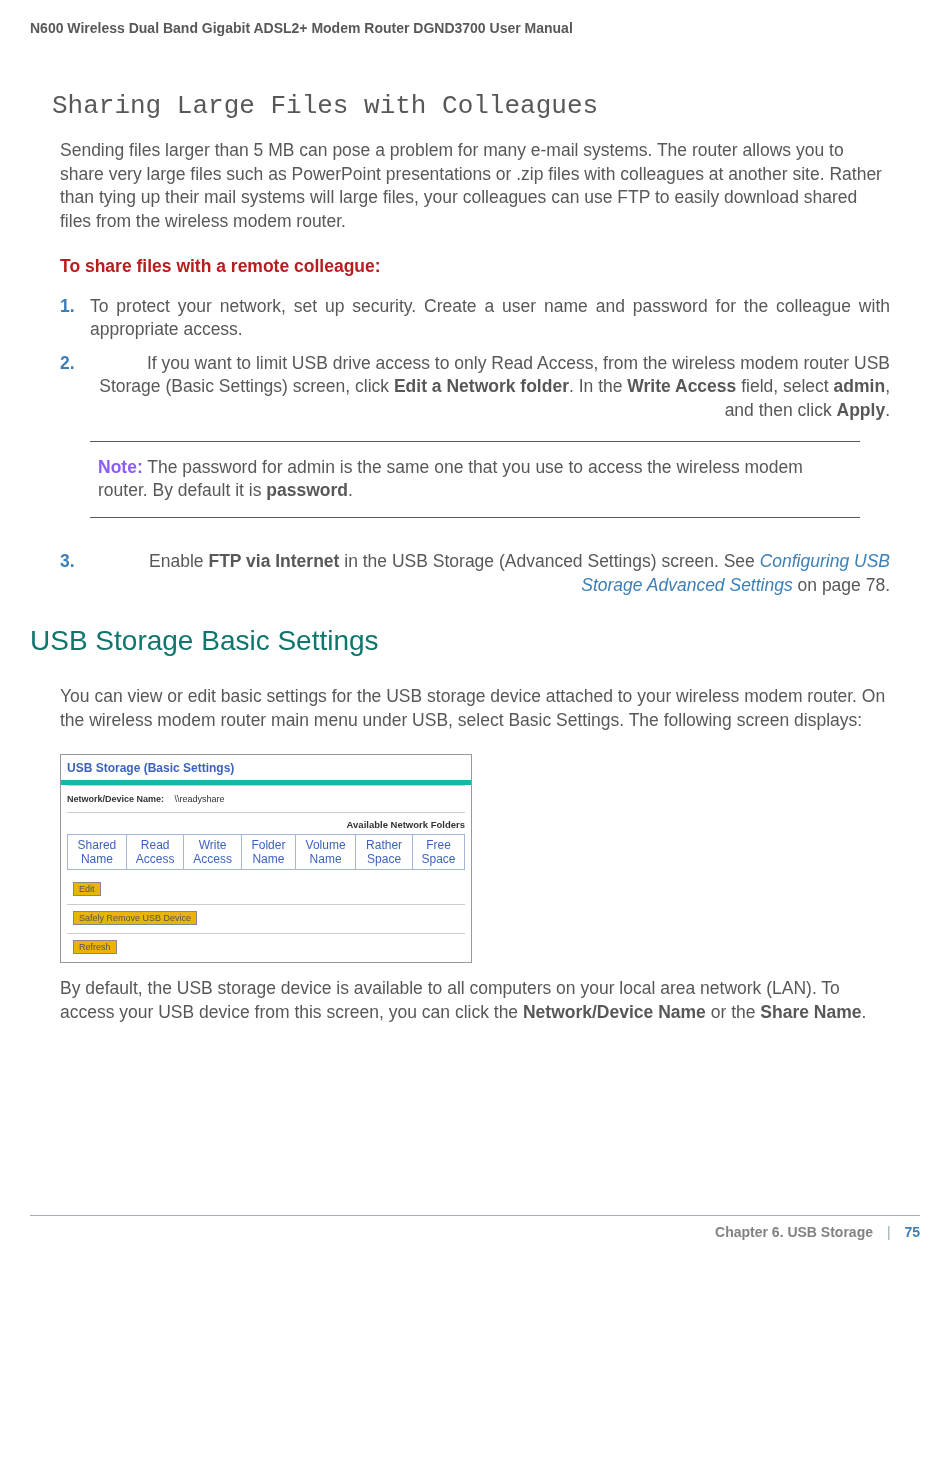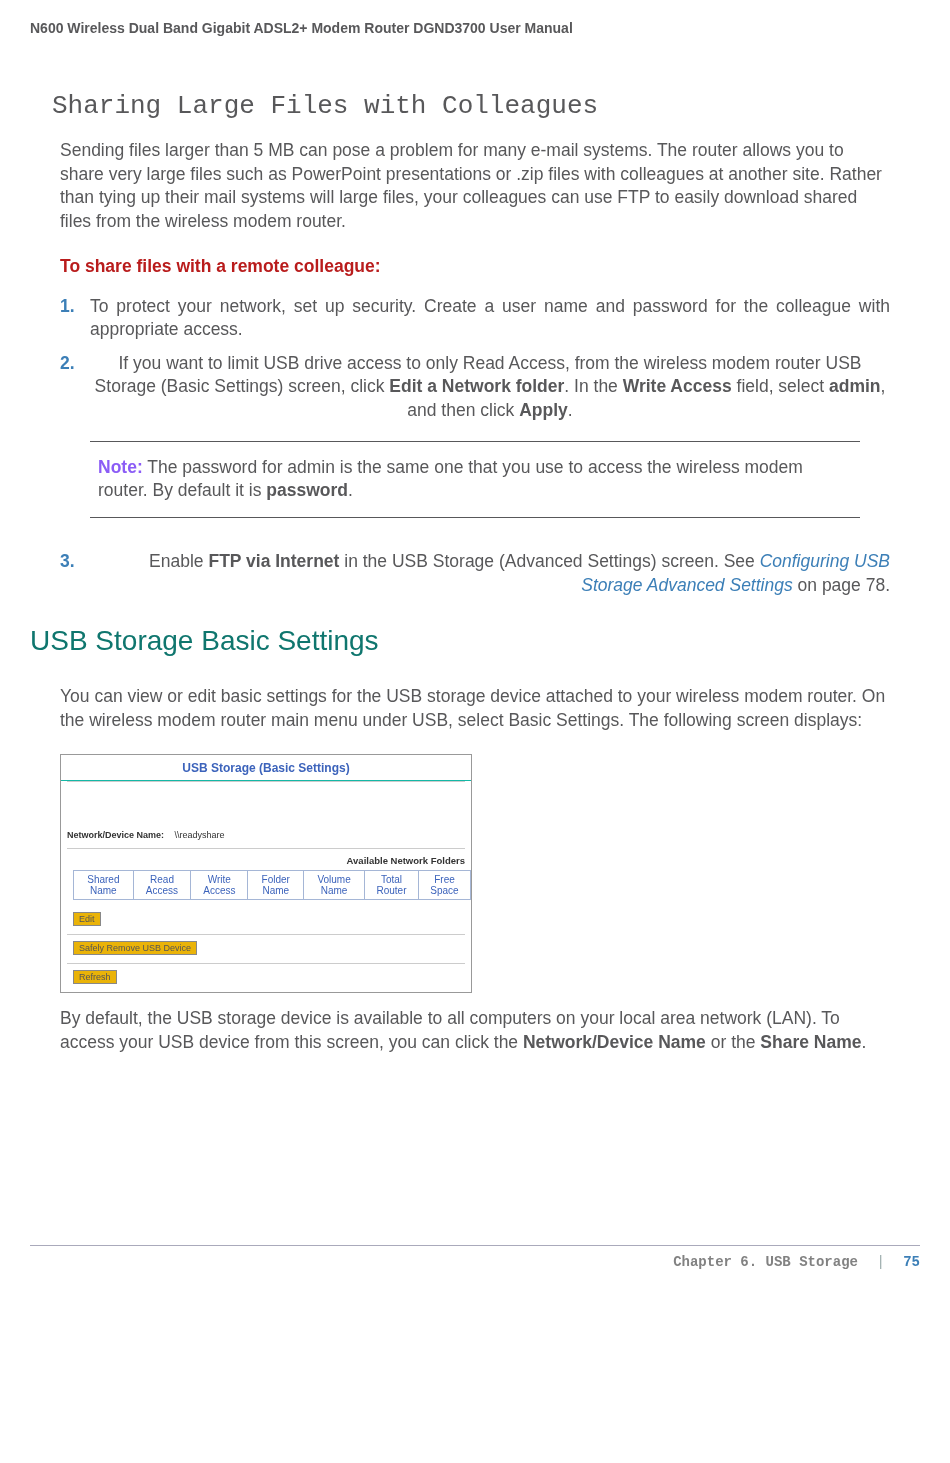--- a/index.html
+++ b/index.html
@@ -85,51 +85,49 @@
       width: 410px;
       border: 1px solid #999;
       background: #fff;
       font-family: Arial, sans-serif;
     }
     .screenshot-title {
       color: #3c63bb;
       font-weight: bold;
       font-size: 12px;
       padding: 6px 6px 5px 6px;
-      border-bottom: 1px solid #14b8a6;
-      text-align: center;
+      border-bottom: 5px solid #14b8a6;
     }
     .hr-sep {
       border: 0;
       border-top: 1px solid #ccc;
       margin: 0 6px;
     }
     .net-name-row {
       padding: 8px 6px;
       font-size: 9px;
       font-weight: bold;
       color: #333;
-      margin-top: 40px;
     }
     .net-name-val {
       font-weight: normal;
       margin-left: 8px;
     }
     .avail-label {
       font-size: 9.5px;
       font-weight: bold;
       color: #333;
       padding: 6px 6px 4px 6px;
       text-align: right;
     }
     .folder-table {
-      margin: 0 6px 6px 12px;
+      margin: 0 6px 6px 6px;
       border-collapse: collapse;
       width: calc(100% - 12px);
-      font-size: 10px;
+      font-size: 12px;
     }
     .folder-table th, .folder-table td {
       border: 1px solid #a5b6d6;
       padding: 3px 4px;
       text-align: center;
       color: #3c63bb;
       font-weight: normal;
       background: #fff;
     }
     .btn {
@@ -144,21 +142,20 @@
     }
     .btn-spacer { padding: 2px 6px 6px 6px; }
     .footer {
       position: relative;
       border-top: 1px solid #aab;
       margin-top: 190px;
       padding-top: 8px;
       text-align: right;
       font-size: 14px;
       color: #828282;
-      font-family: Liberation Mono, monospace;
     }
     .footer .chap { font-weight: bold; color: #828282; }
     .footer .bar { margin: 0 10px; color: #9aa; }
     .footer .pagenum { color: #3c7fb7; font-weight: bold; }
     .spacer-after-note { height: 4px; }
   </style>
 </head>
 <body>
 
 <div class="header-title">N600 Wireless Dual Band Gigabit ADSL2+ Modem Router DGND3700 User Manual</div>
@@ -169,21 +166,21 @@
 
 <p class="subheading">To share files with a remote colleague:</p>
 
 <ol class="ordered-list">
   <li>
     <span class="list-marker">1.</span>
     <span class="list-content">To protect your network, set up security. Create a user name and password for the colleague with appropriate access.</span>
   </li>
   <li>
     <span class="list-marker">2.</span>
-    <span class="list-content" style="text-align:center">
+    <span class="list-content" style="text-align:right">
       <span>If you want to limit USB drive access to only Read Access, from the wireless modem router USB Storage (Basic Settings) screen, click </span><span class="bold">Edit a Network folder</span><span>. In the </span><span class="bold">Write Access</span><span> field, select </span><span class="bold">admin</span><span>, and then click </span><span class="bold">Apply</span><span>.</span>
     </span>
   </li>
 </ol>
 
 <div class="note-box">
   <span class="note-label">Note:</span><span>  The password for admin is the same one that you use to access the wireless modem router. By default it is </span><span class="bold">password</span><span>.</span>
 </div>
 
 <div class="spacer-after-note"></div>
@@ -210,21 +207,21 @@
   <hr class="hr-sep">
   <div class="avail-label">Available Network Folders</div>
   <table class="folder-table">
     <tbody>
         <tr>
       <th>Shared Name</th>
       <th>Read Access</th>
       <th>Write Access</th>
       <th>Folder Name</th>
       <th>Volume Name</th>
-      <th>Total Router</th>
+      <th>Rather Space</th>
       <th>Free Space</th>
     </tr>
   </tbody>
     </table>
   <div class="btn-spacer">
     <span class="btn">Edit</span>
   </div>
   <hr class="hr-sep">
   <div class="btn-spacer">
     <span class="btn">Safely Remove USB Device</span>

